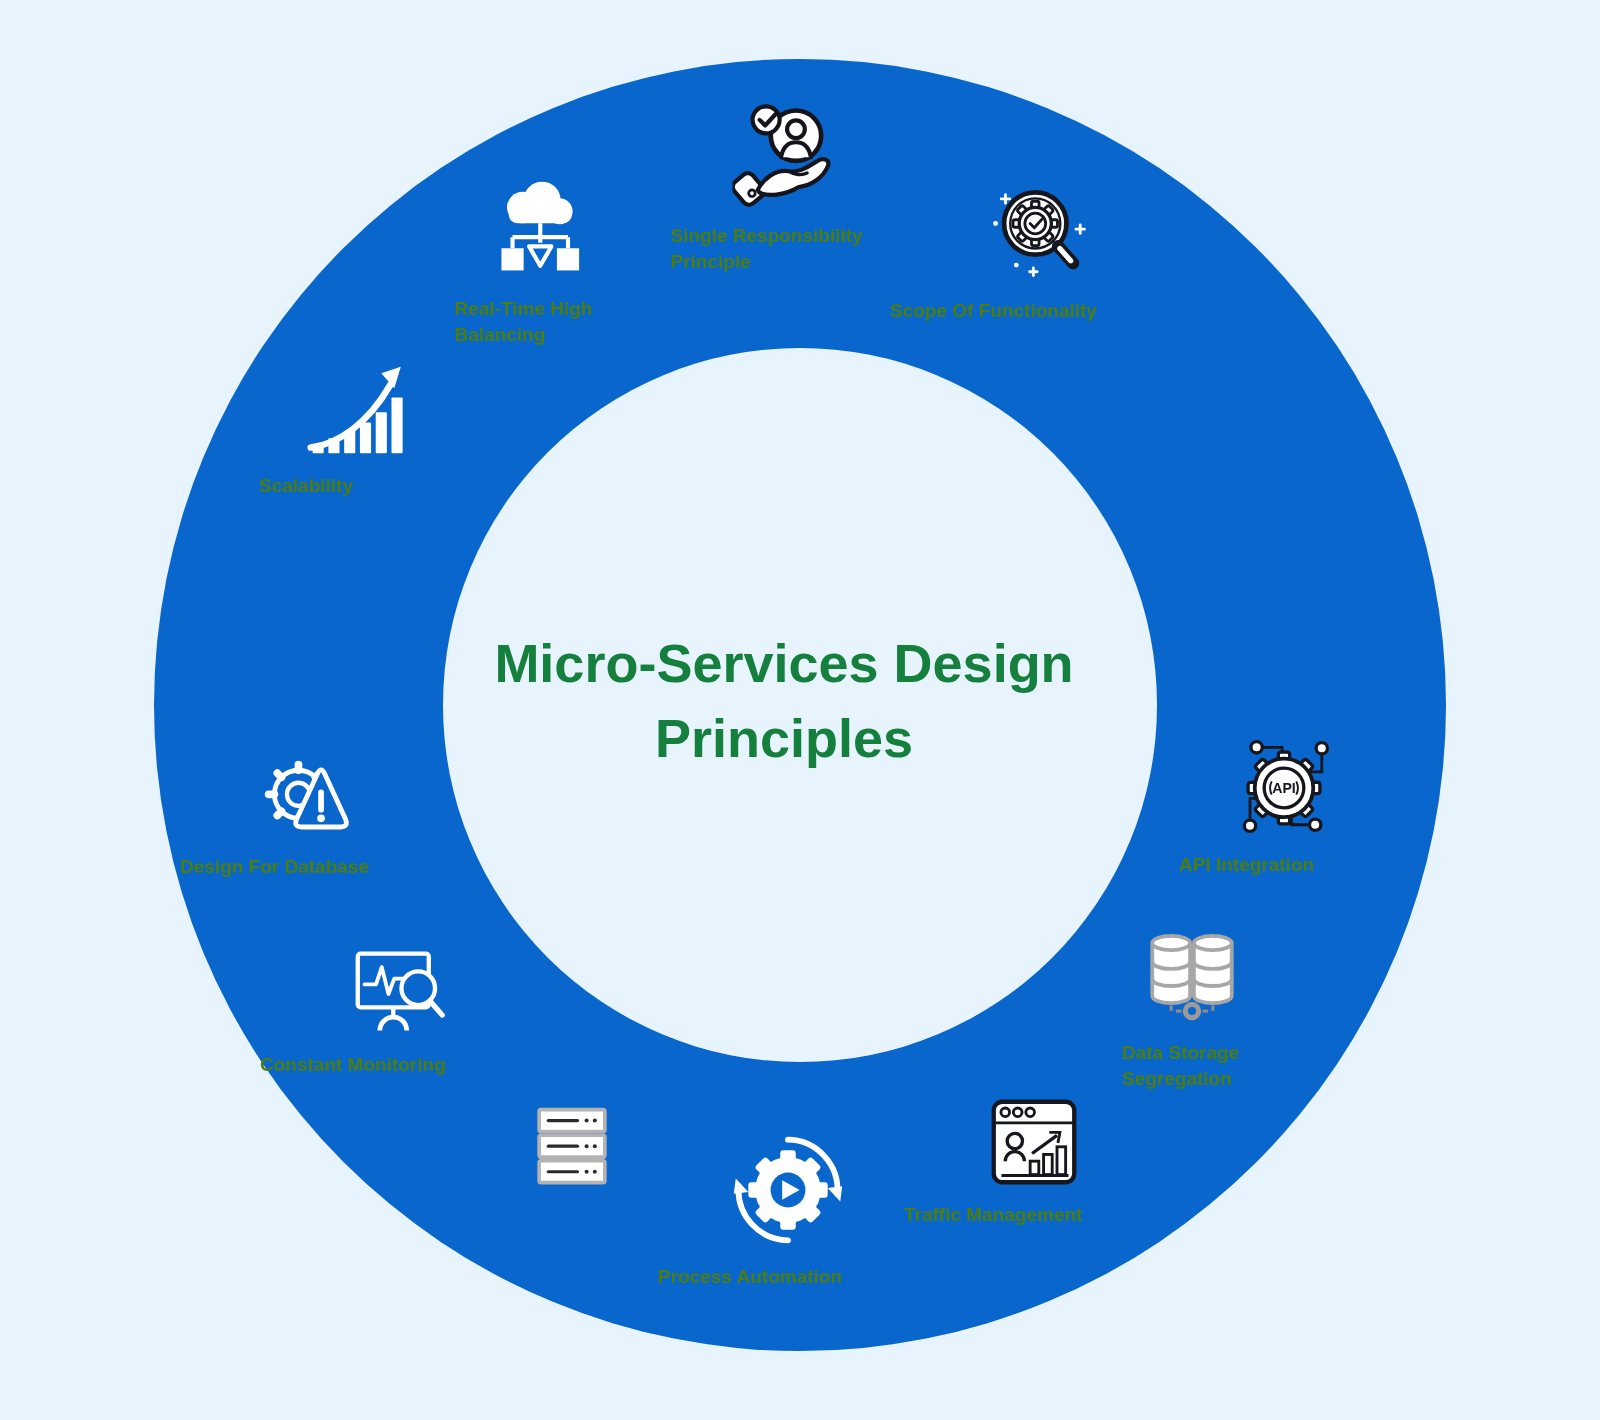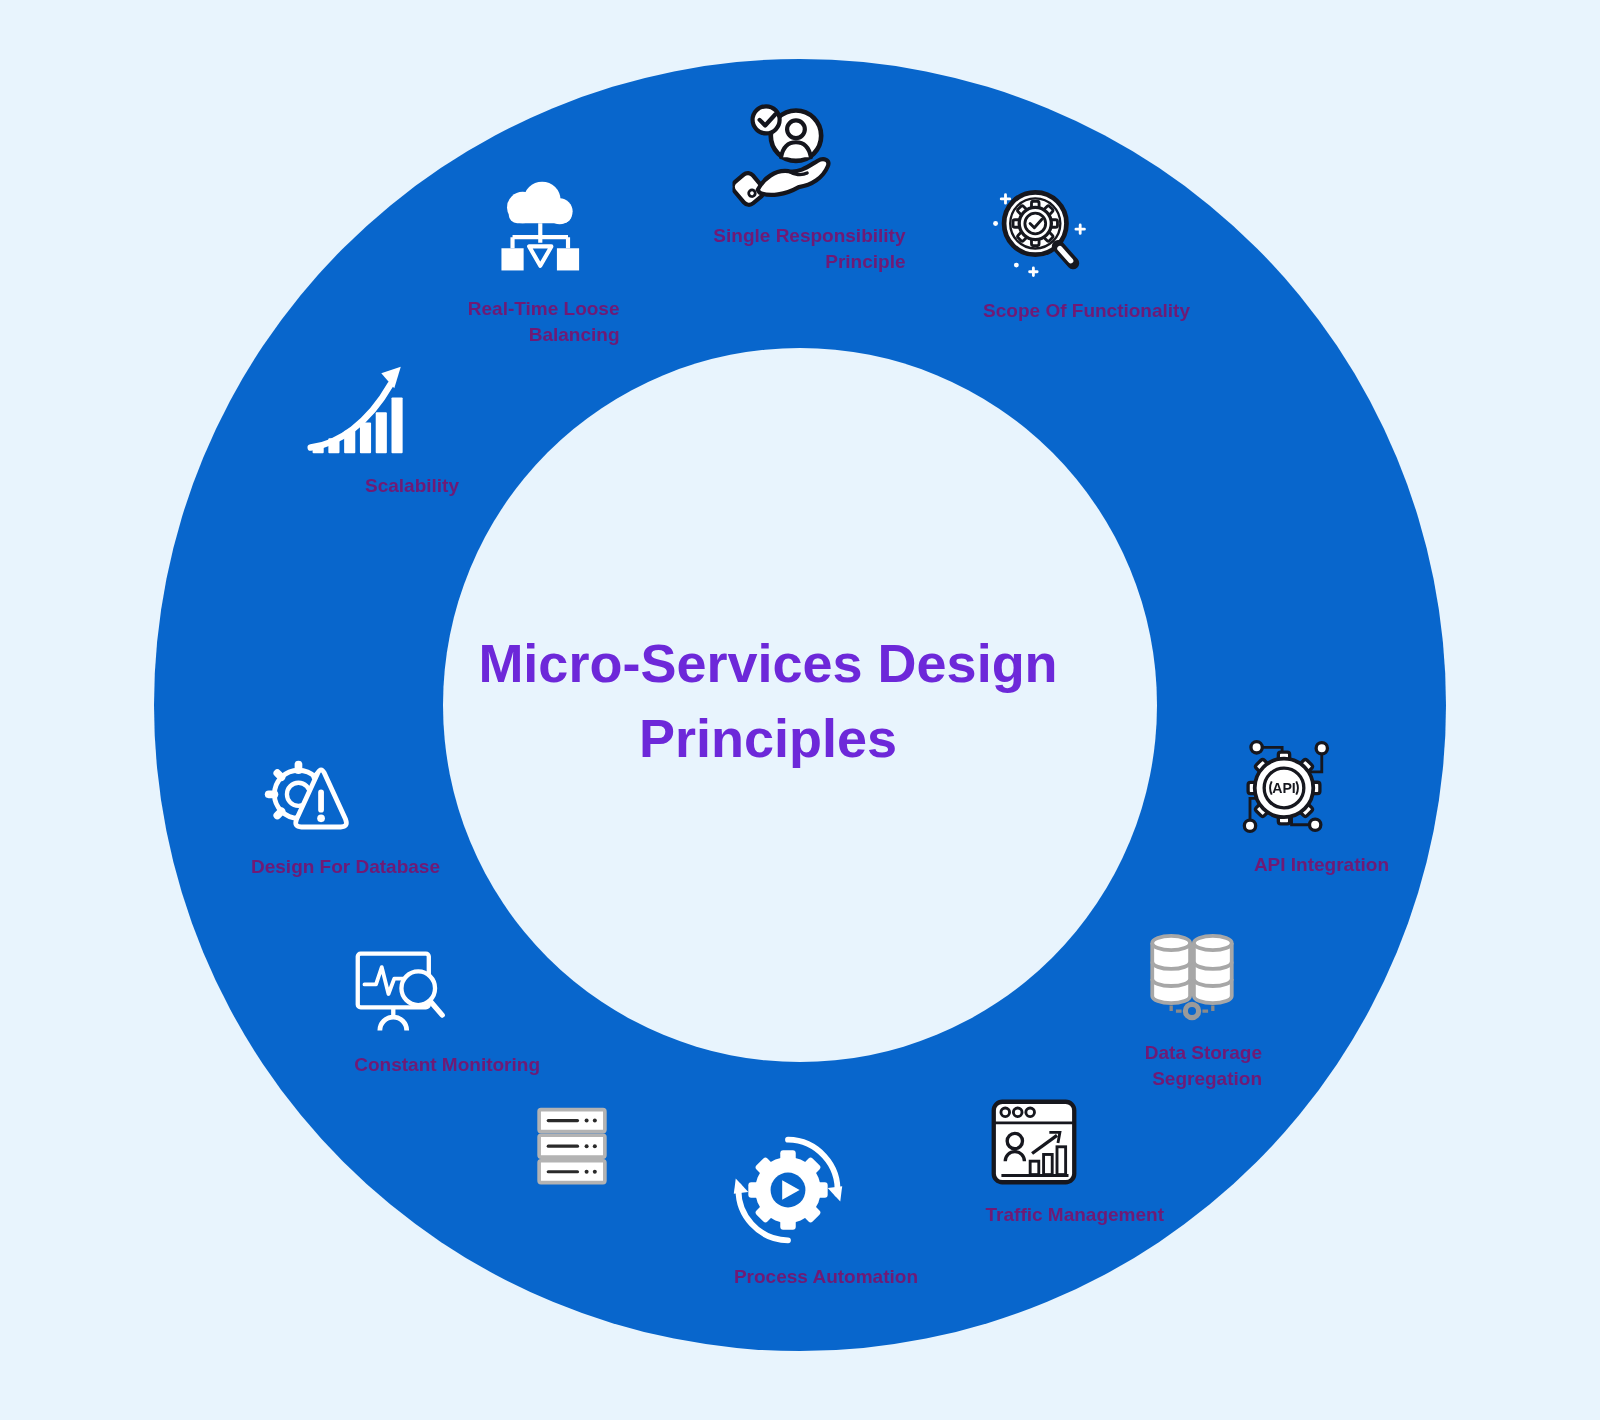--- a/index.html
+++ b/index.html
@@ -10,31 +10,31 @@
   }
   .ring{
     position:absolute;left:154px;top:59px;width:1292px;height:1292px;
     border-radius:50%;background:#0866CC;
   }
   .ring-inner{
     position:absolute;left:443px;top:348px;width:714px;height:714px;
     border-radius:50%;background:#E8F4FD;
   }
   .title{
-    position:absolute;left:768px;top:626px;transform:translateX(-50%);
+    position:absolute;left:784px;top:626px;transform:translateX(-50%);
     width:700px;text-align:center;
-    font-size:54px;font-weight:700;color:#6d28d9;line-height:1.38;
+    font-size:54px;font-weight:700;color:#15803d;line-height:1.38;
   }
   .item{
     position:absolute;transform:translateX(-50%);
     display:flex;flex-direction:column;align-items:center;
   }
   .item .label{
-    color:#701a75;font-weight:700;font-size:19px;line-height:1.38;
-    text-align:right;margin-top:10px;
+    color:#4d7c0f;font-weight:700;font-size:19px;line-height:1.38;
+    text-align:left;margin-top:10px;
   }
   .i1{left:788px;top:104px}   .i1 .label{width:235px}
   .i2{left:1040px;top:180px}  .i2 .label{width:300px}
   .i3{left:1237px;top:380px}  .i3 .label{width:195px}
   .i4{left:1292px;top:550px}  .i4 .label{width:185px}
   .i5{left:1284px;top:736px}  .i5 .label{width:210px}
   .i6{left:1192px;top:924px}  .i6 .label{width:140px}
   .i7{left:1034px;top:1096px} .i7 .label{width:260px}
   .i8{left:788px;top:1130px}  .i8 .label{width:260px}
   .i9{left:572px;top:1106px}  .i9 .label{width:185px}
@@ -302,15 +302,15 @@
           <line x1="26" y1="64" x2="86" y2="64"></line>
           <line x1="26" y1="64" x2="26" y2="76"></line>
           <line x1="86" y1="64" x2="86" y2="76"></line>
           <line x1="56" y1="64" x2="56" y2="70"></line>
         </g>
         <rect x="14" y="76" width="24" height="24" fill="#fff"></rect>
         <rect x="74" y="76" width="24" height="24" fill="#fff"></rect>
         <path d="M44 74 H68 L56 95 Z" stroke="#fff" stroke-width="4.5" fill="none" stroke-linejoin="round"></path>
       </svg>
     </span>
-    <div class="label">Real-Time Loose Balancing</div>
+    <div class="label">Real-Time High Balancing</div>
   </div>
 </div>
 
 </body></html>

